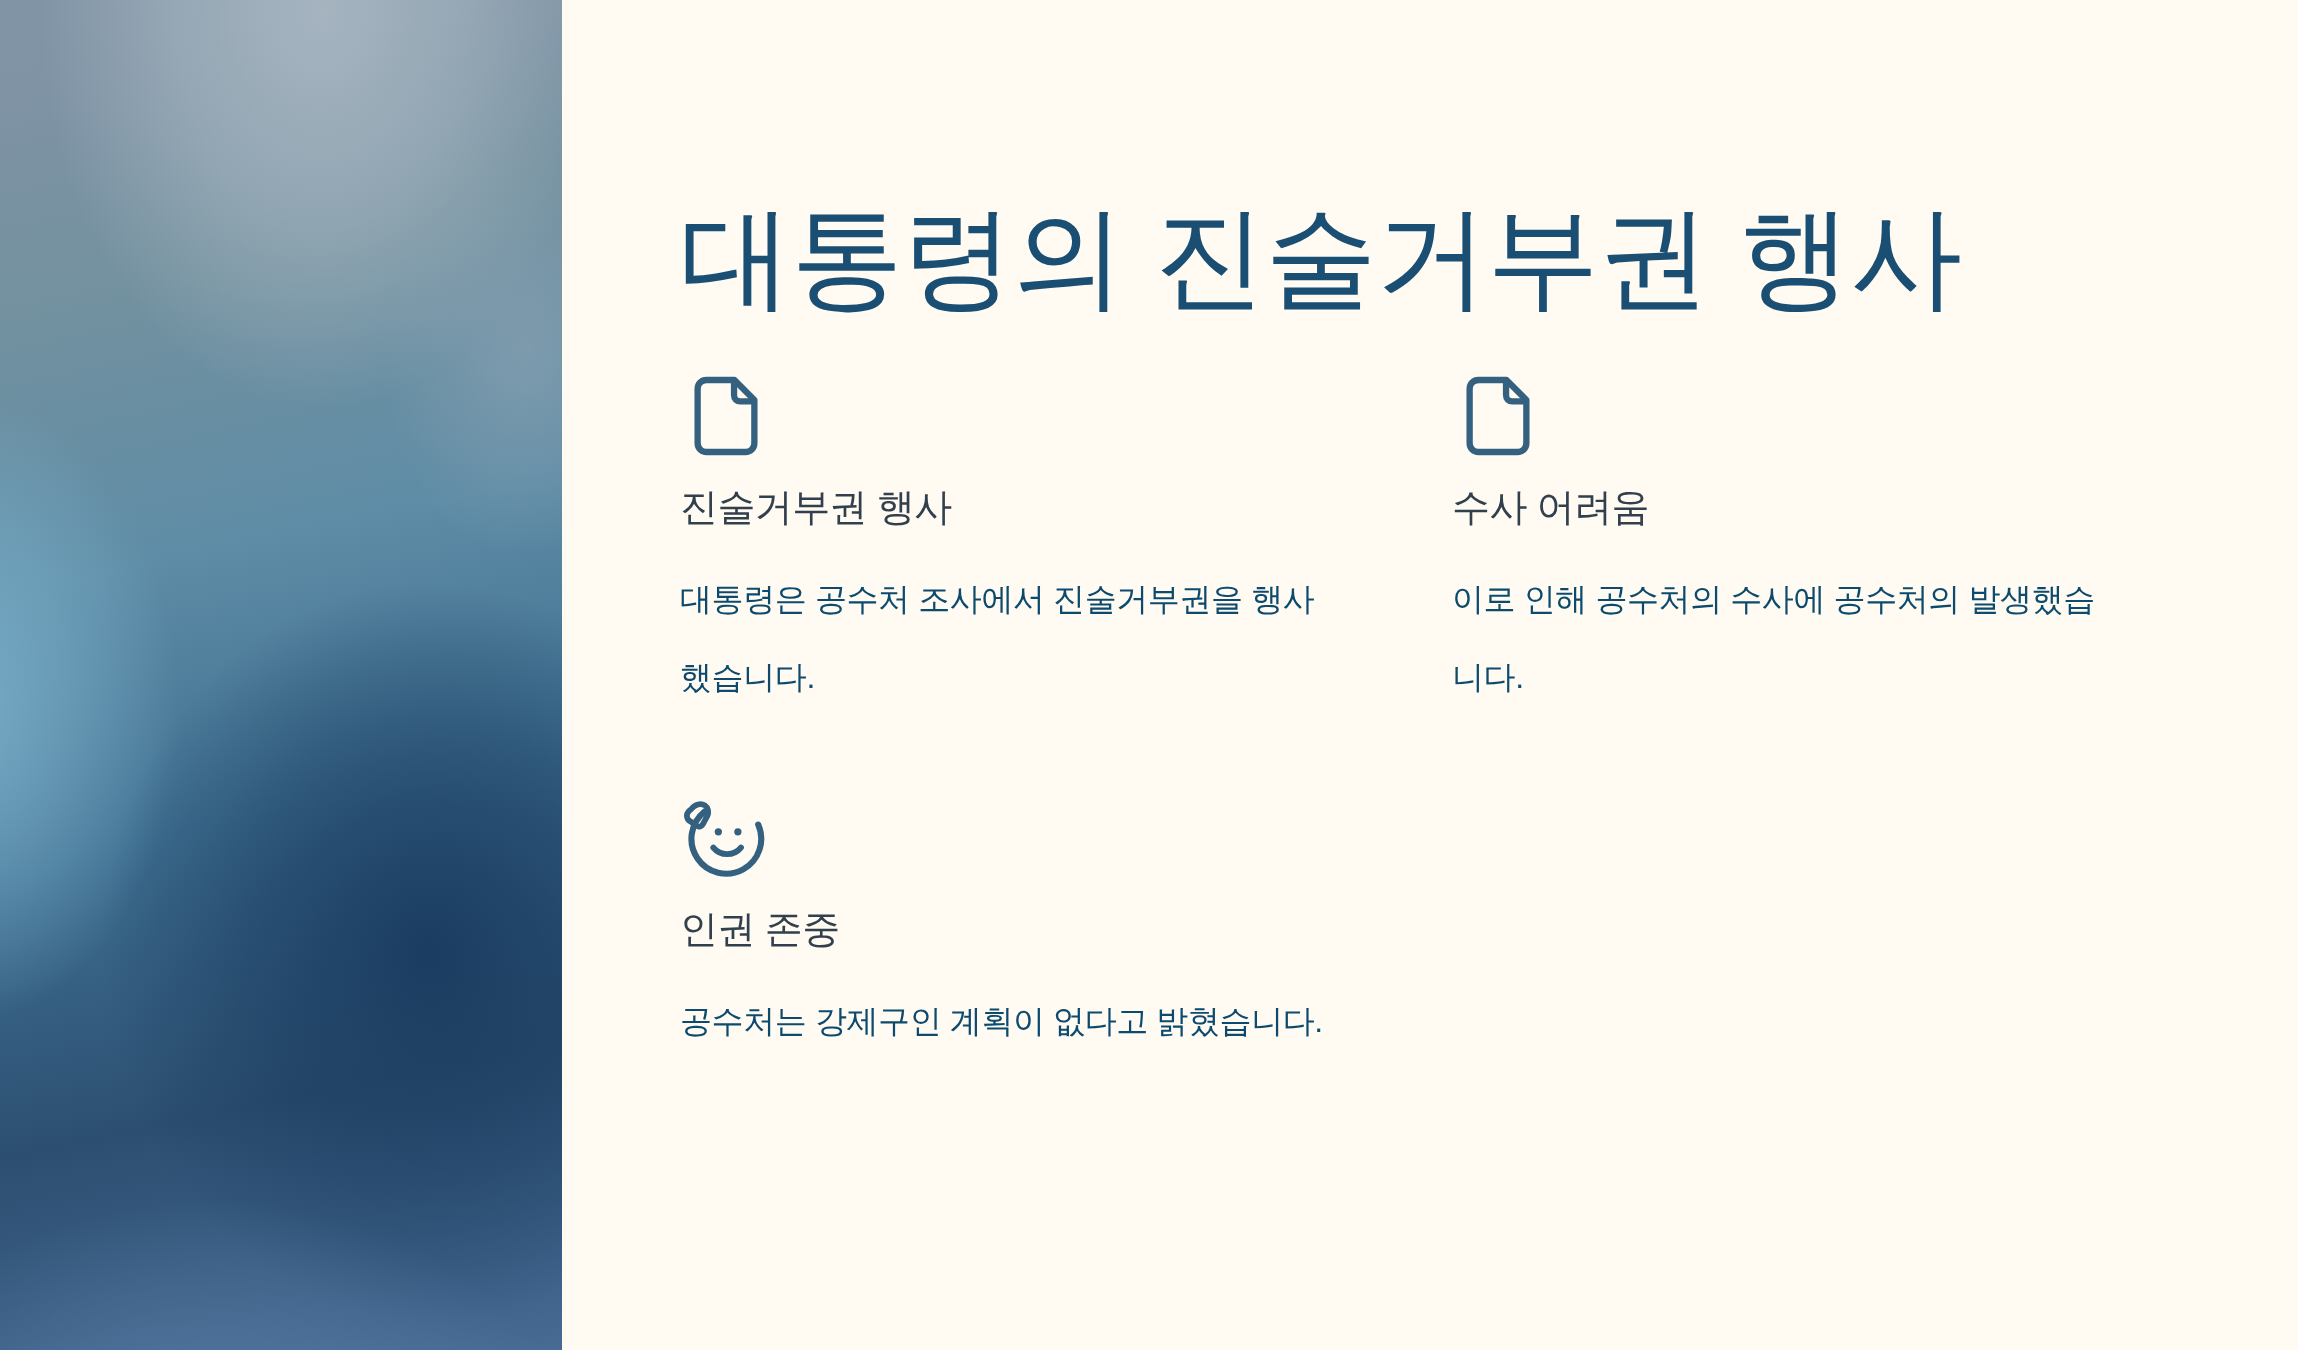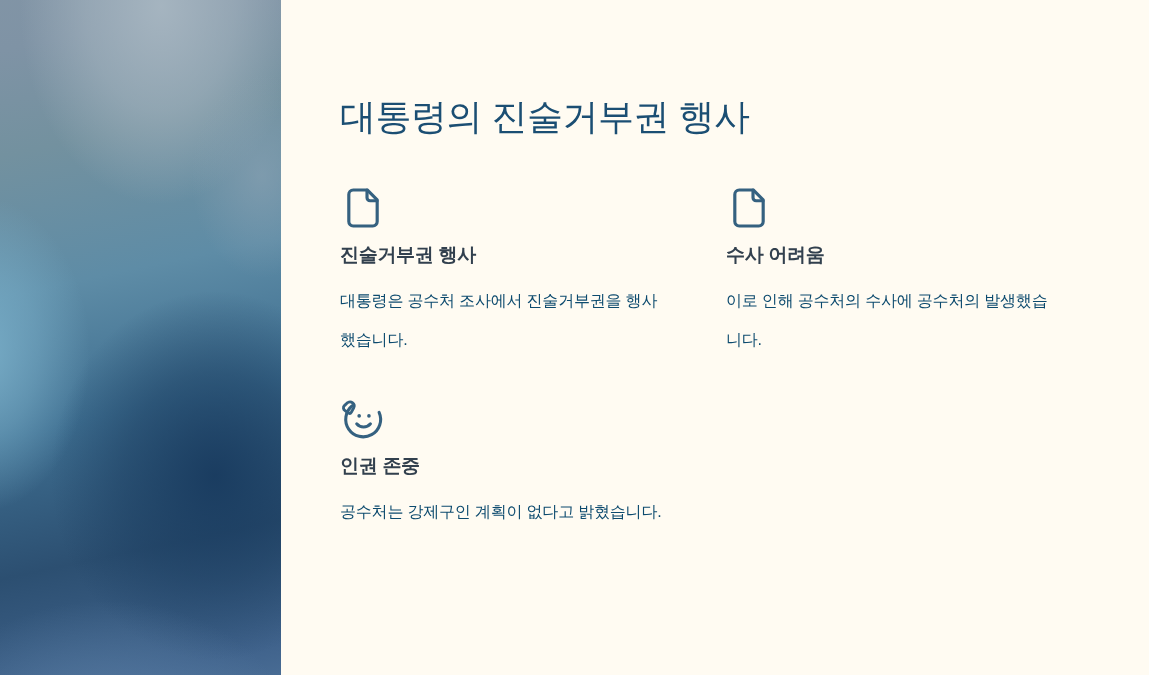--- a/index.html
+++ b/index.html
@@ -101,21 +101,21 @@
     top: 0;
     width: 868px;
     height: 675px;
     padding: 0;
   }
 
   .slide-title {
     position: absolute;
     left: 59px;
     top: 96px;
-    font-size: 36px;
+    font-size: 56px;
     line-height: 1.18;
     font-weight: 400;
     letter-spacing: -0.5px;
     color: #1B4E73;
     white-space: nowrap;
   }
 
   .cards {
     position: absolute;
     left: 59px;
@@ -140,21 +140,21 @@
   }
 
   .card-icon svg {
     display: block;
     width: 46px;
     height: 46px;
   }
 
   .card-heading {
     font-size: 19px;
-    font-weight: 700;
+    font-weight: 400;
     color: #32404E;
     line-height: 1.3;
     margin-bottom: 13px;
     letter-spacing: -0.3px;
   }
 
   .card-body {
     font-size: 16px;
     font-weight: 400;
     color: #0c4a6e;

